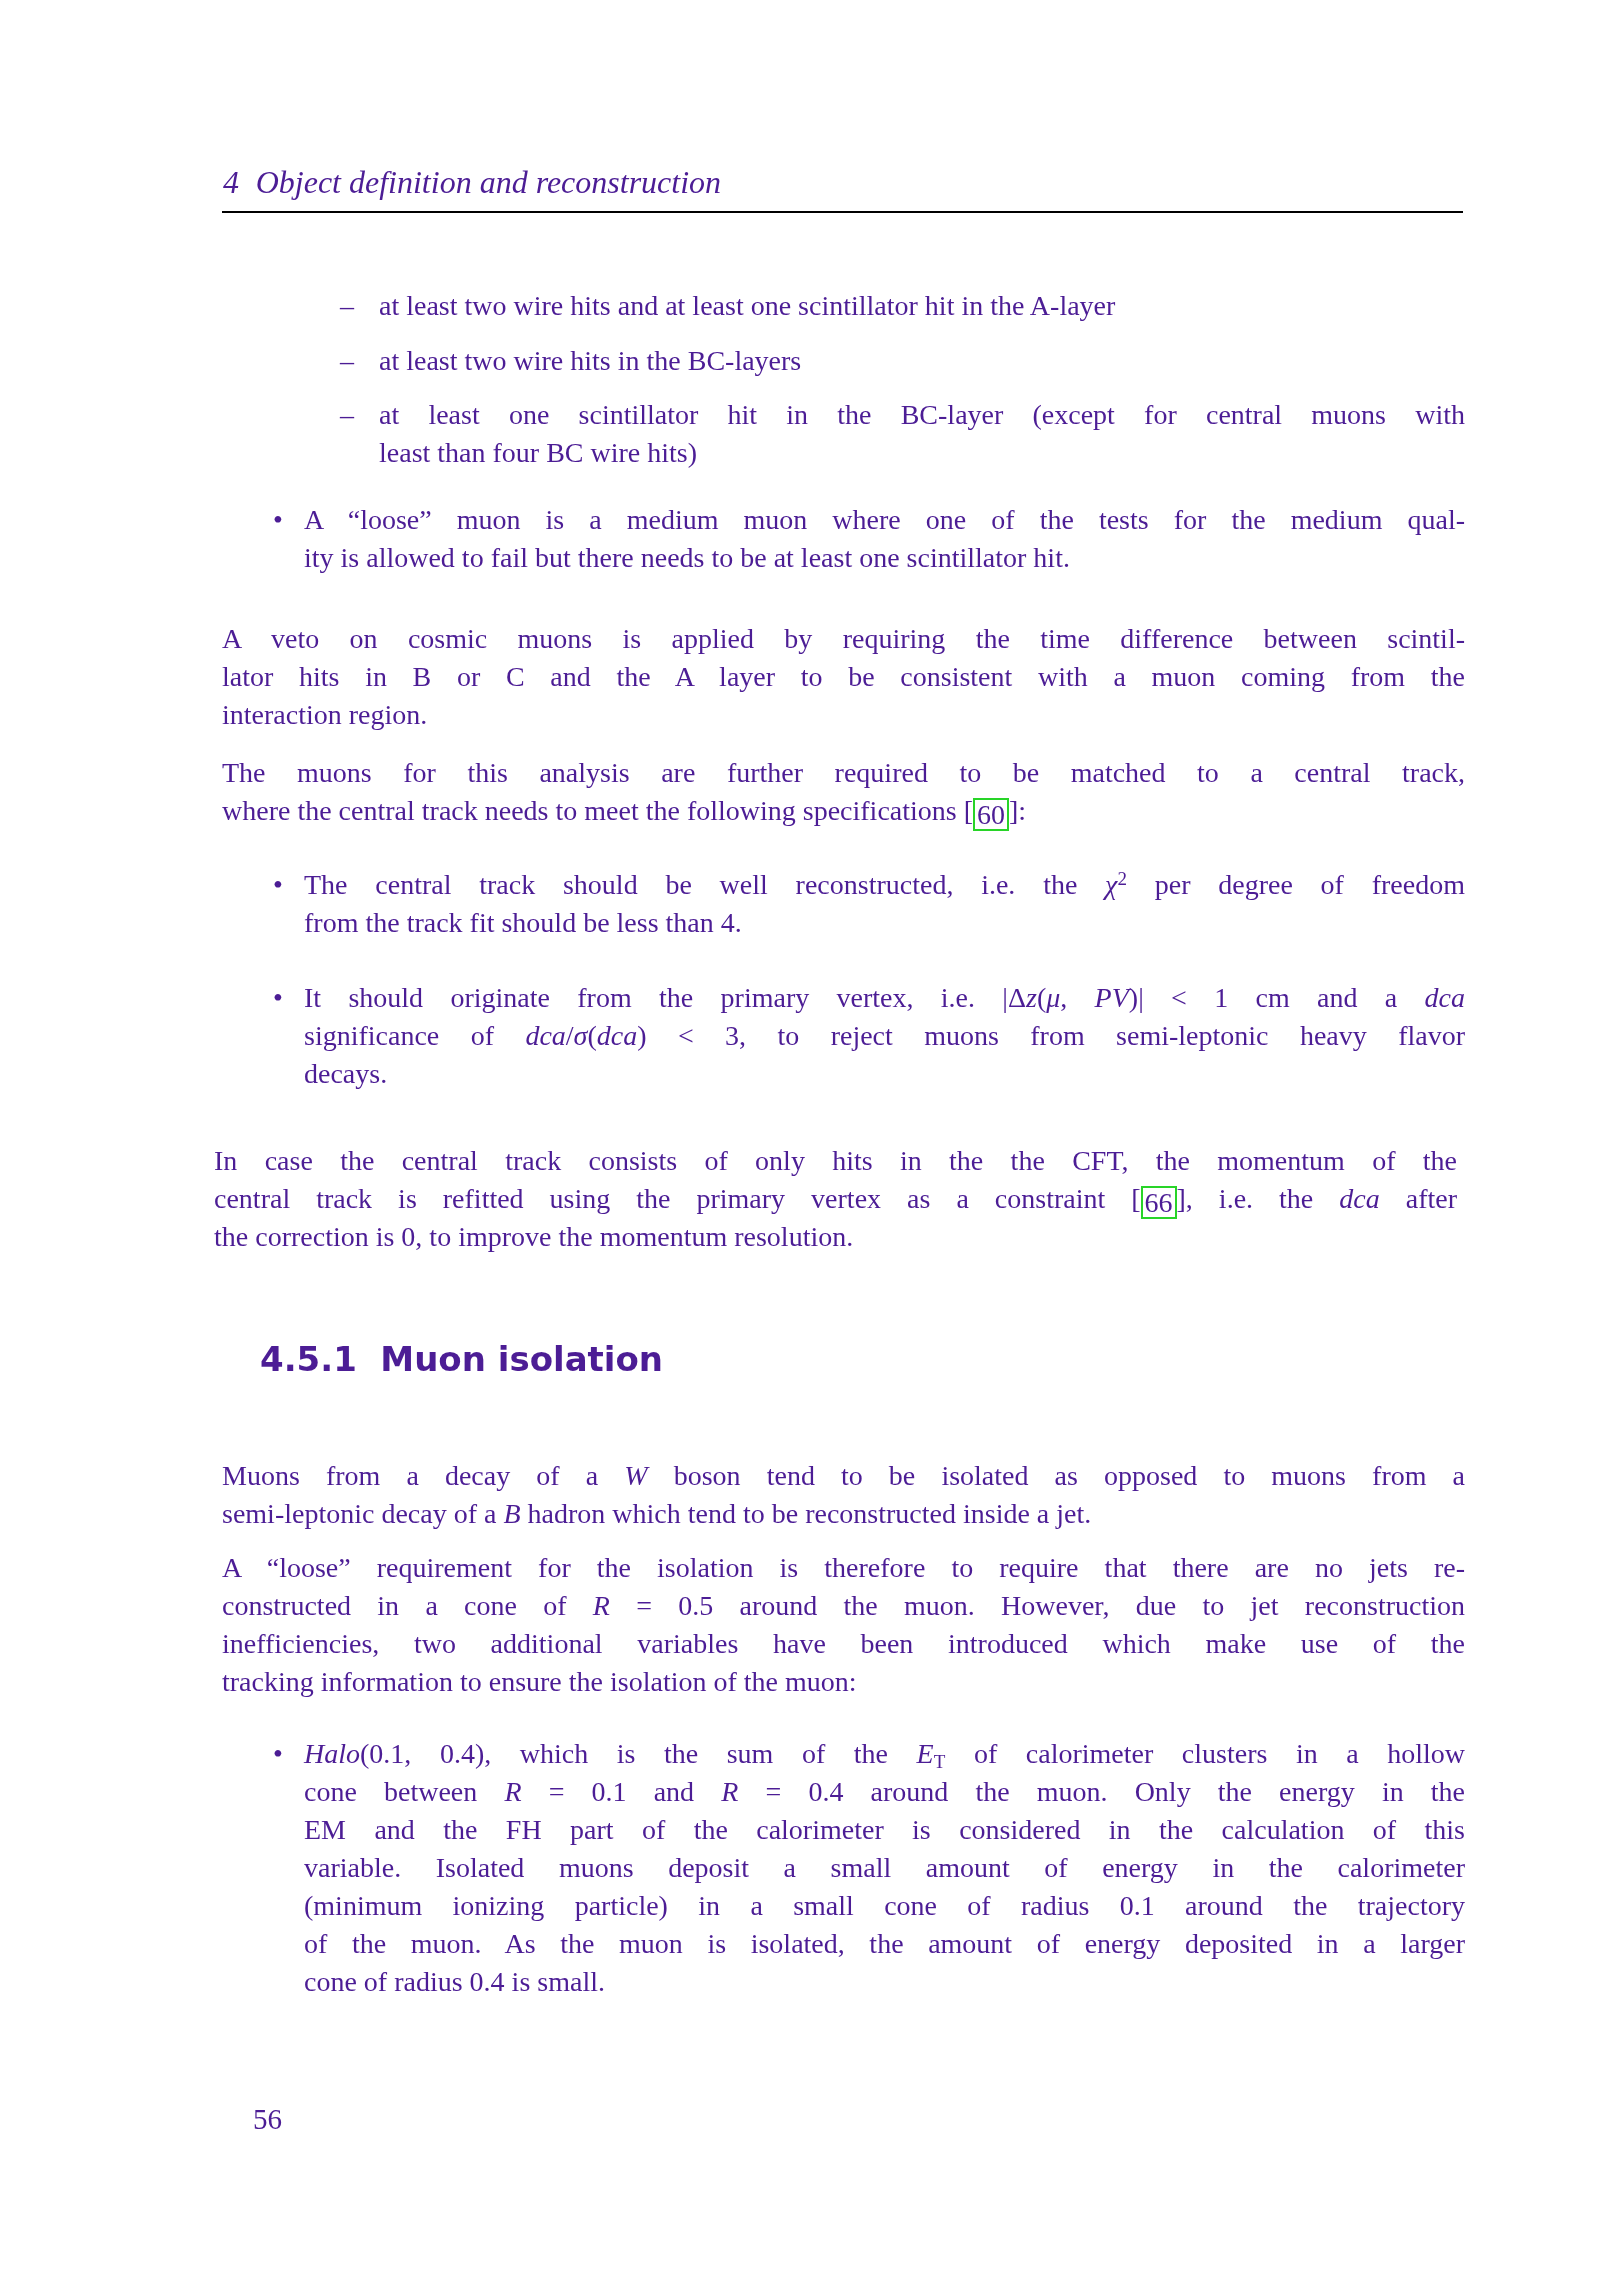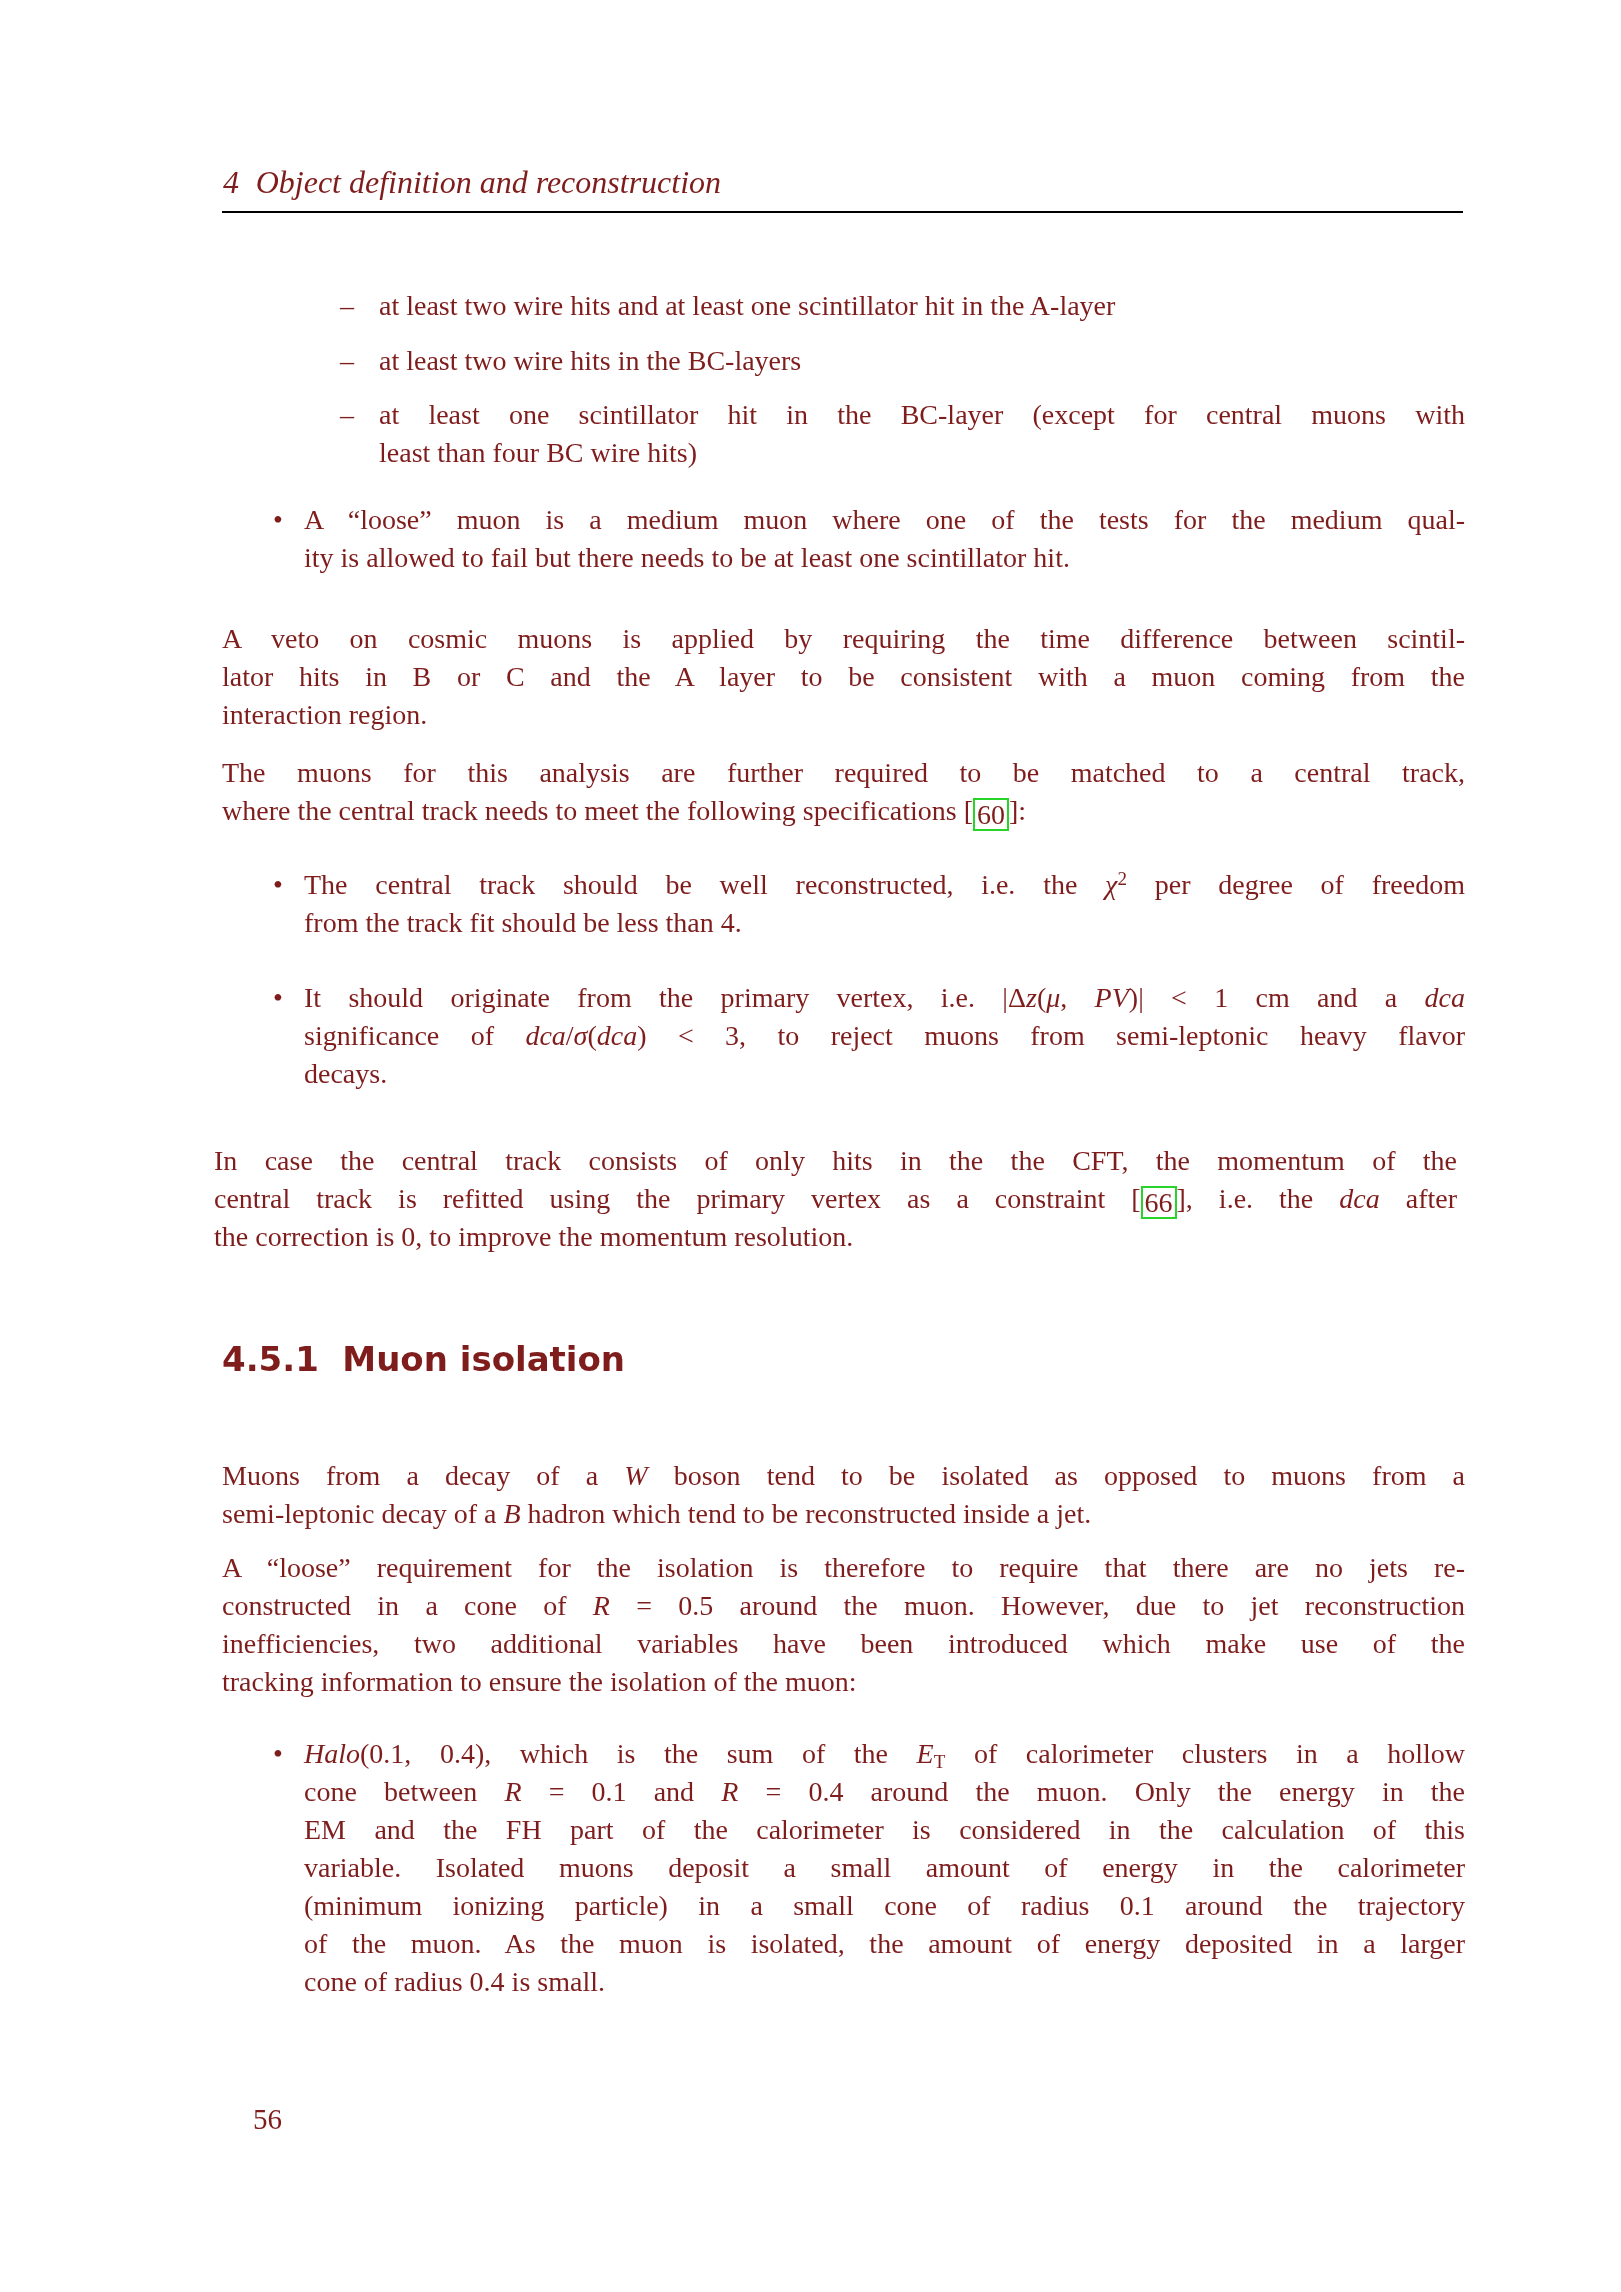--- a/index.html
+++ b/index.html
@@ -9,31 +9,31 @@
   .running-header{position:absolute;left:223px;top:164px;font-style:italic;font-size:32px;white-space:nowrap;}
   .running-header .chap-title{margin-left:16.7px;}
   .header-rule{position:absolute;left:222px;top:211px;width:1241px;height:2px;background:#000000;}
   .block{position:absolute;}
   .tline{height:38px;line-height:38px;text-align:justify;text-align-last:justify;white-space:normal;}
   .tline.last{text-align-last:left;}
   .item{position:relative;}
   .marker{position:absolute;left:0;top:0;height:38px;line-height:38px;}
   .section-heading{position:absolute;left:222px;top:1339px;font-family:"DejaVu Sans",sans-serif;
                    font-weight:bold;font-size:34px;white-space:nowrap;}
-  .sec-num{margin-right:23.5px;}
+  .sec-num{margin-right:23.5px;margin-left:38px;}
   .page-number{position:absolute;left:222px;top:2103px;font-size:29px;margin-left:31px;}
   .cite{display:inline-block;border:2.9px solid #28d428;padding:0 2px;line-height:29px;vertical-align:-3.9px;}
   sup{font-size:0.68em;position:relative;top:-0.45em;vertical-align:baseline;line-height:0;}
   sub{font-size:0.68em;position:relative;top:0.25em;vertical-align:baseline;line-height:0;}
   i{font-style:italic;}
 </style>
 </head>
 <body>
 
-<div class="page" style="color: #7f1d1d; background: rgb(255, 255, 255);">
+<div class="page" style="color: #4c1d95; background: rgb(255, 255, 255);">
 
   <div class="running-header">
     <span>4</span><span class="chap-title">Object definition and reconstruction</span>
   </div>
   <div class="header-rule" style="background: rgb(0, 0, 0);"></div>
 
   <div>
       <div class="block" style="top: 287px; left: 340px; width: 1125px;">
         <div class="item" style="padding-left: 39px; margin-bottom: 16.7px;">
           <span class="marker">–</span>

